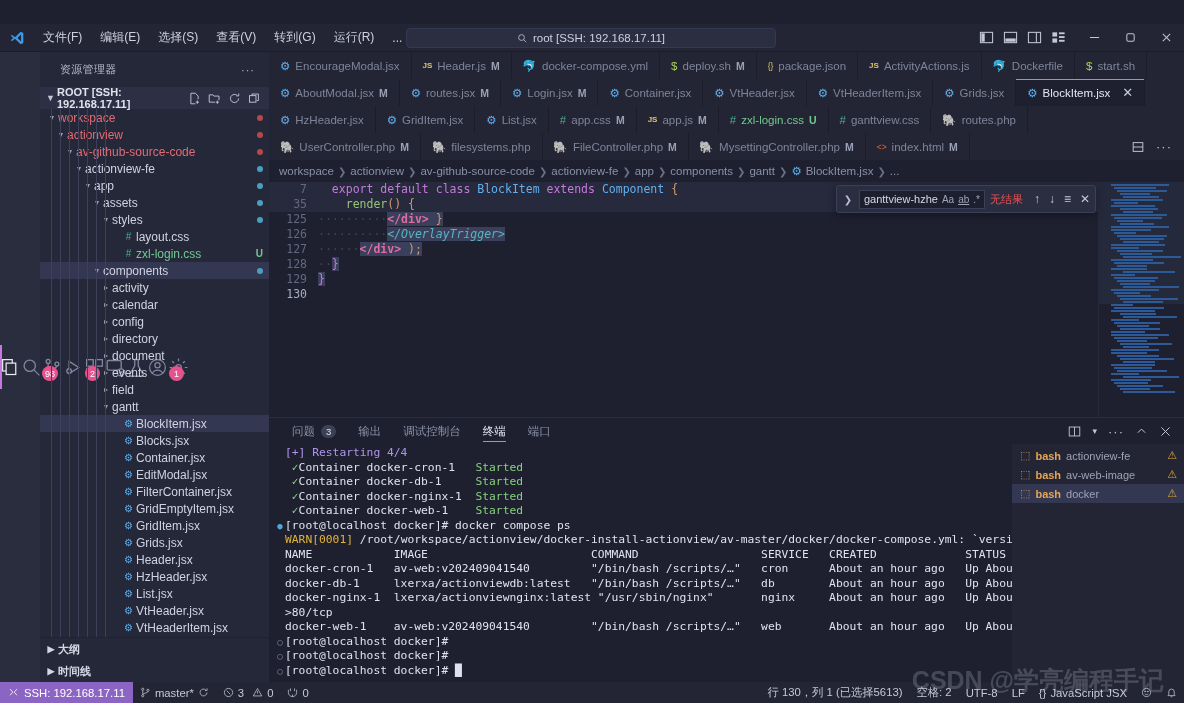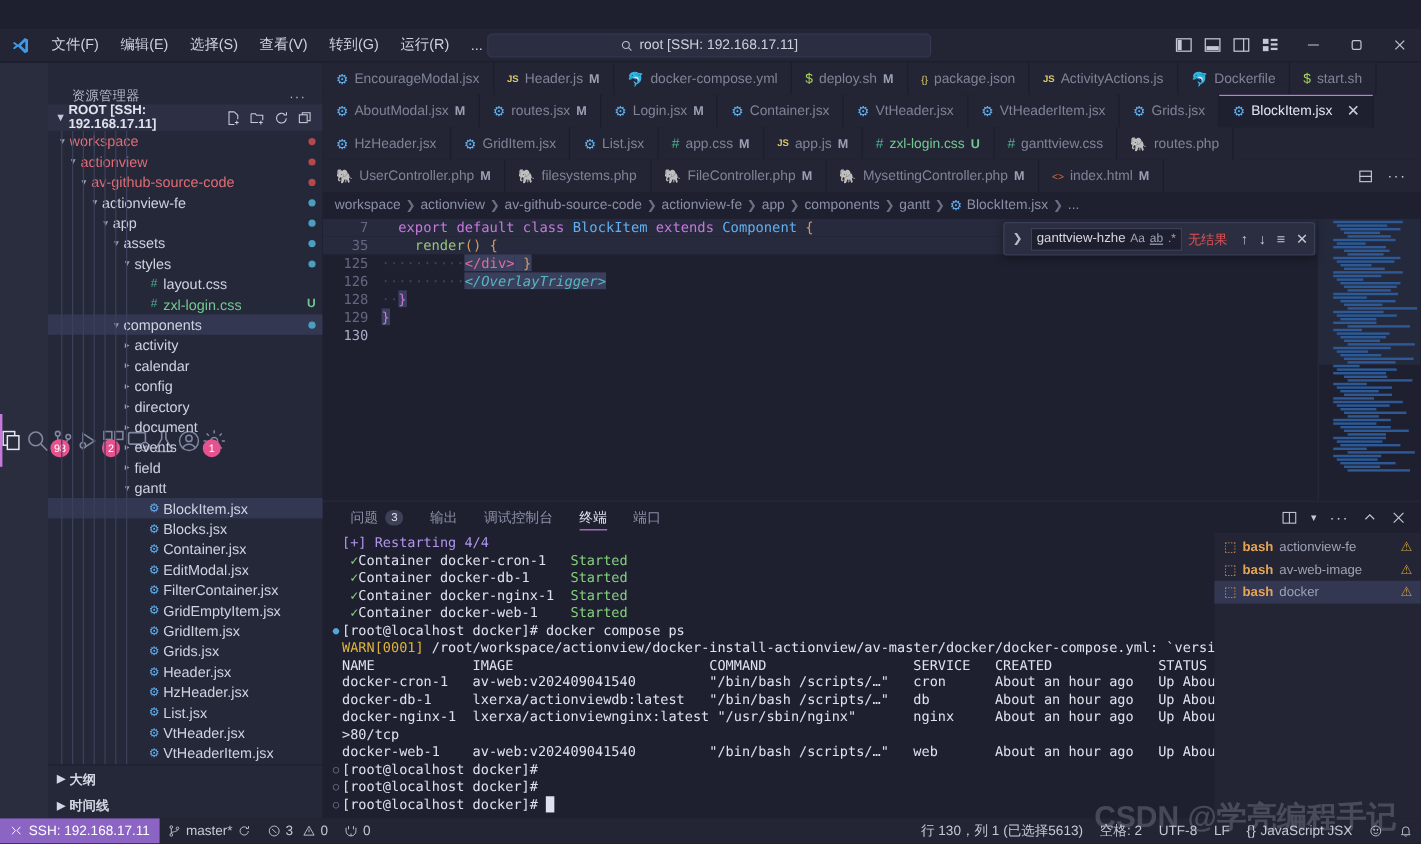--- a/index.html
+++ b/index.html
@@ -65,21 +65,21 @@
     position: absolute; right: 5px; bottom: 8px; min-width: 15px; height: 15px;
     border-radius: 8px; background: #e5538f; color: #fff; font-size: 9px;
     display: flex; align-items: center; justify-content: center; padding: 0 3px;
     font-family: "Liberation Sans", sans-serif;
   }
   .act-spacer { flex: 1; }
 
   
   .sidebar { width: 229px; background: #252839; display: flex; flex-direction: column; flex: 0 0 229px; }
   .sb-title {
-    height: 35px; display: flex; align-items: flex-end; padding: 0 8px 0 20px;
+    height: 35px; display: flex; align-items: center; padding: 0 8px 0 20px;
     font-size: 11px; color: #b5b9c9; letter-spacing: .3px;
   }
   .sb-title .dots { margin-left: auto; color: #b5b9c9; letter-spacing: 1px; padding-right: 6px; }
   .sb-root {
     height: 22px; background: #2d3044; display: flex; align-items: center;
     padding-left: 4px; font-size: 11px; font-weight: bold; color: #dfe2ec;
   }
   .sb-root .chev { width: 14px; text-align: center; font-size: 9px; color: #c4c8d6; }
   .sb-root .acts { margin-left: auto; display: flex; gap: 7px; padding-right: 8px; }
   .sb-root .acts svg { width: 13px; height: 13px; color: #c8ccd9; }
@@ -132,21 +132,21 @@
 
   .code-wrap { flex: 1; display: flex; position: relative; min-height: 0; overflow: hidden; background: #1e2030; }
   .code-main { flex: 1; position: relative; overflow: hidden; }
   .cline { height: 15px; display: flex; font-family: "DejaVu Sans Mono", monospace; font-size: 11.5px; white-space: pre; }
   .lnum { width: 38px; text-align: right; padding-right: 11px; color: #636880; flex: 0 0 49px; }
   .lnum.cur { color: #a8adc4; }
   .ctext { position: relative; }
   .sticky { background: #262a3c; }
   .sel-bg { background: #3a3f5c; }
   .ind { color: #3f4459; }
-  .k-tag { color: #e06c9f; }
+  .k-tag { color: #e06c9f; font-weight: bold; }
   .k-punct { color: #c678dd; }
   .k-kw { color: #c678dd; }
   .k-cls { color: #61afef; }
   .k-fn { color: #98c379; }
   .k-comp { color: #56b6c2; font-style: italic; }
   .k-plain { color: #c8cbd8; }
   .k-brace { color: #d19a66; }
 
   .find-widget {
     position: absolute; right: 88px; top: 3px; height: 28px; background: #2b2e41;
@@ -771,20 +771,21 @@
             <span>...</span>
           </span>
         </div>
 
       <div class="code-wrap">
         <div class="code-main" id="code-main">
             <div class="cline sticky"><span class="lnum">7</span><span class="ctext"><span class="ind">  </span><span class="k-kw">export default class </span><span class="k-cls">BlockItem</span><span class="k-kw"> extends </span><span class="k-cls">Component</span><span class="k-brace"> {</span></span></div>
             <div class="cline sticky"><span class="lnum">35</span><span class="ctext"><span class="ind">    </span><span class="k-fn">render</span><span class="k-brace">() {</span></span></div>
             <div class="cline"><span class="lnum">125</span><span class="ctext"><span class="ind">··········</span><span class="k-tag sel-bg">&lt;/div&gt;</span><span class="k-plain sel-bg"> </span><span class="k-brace sel-bg">}</span></span></div>
             <div class="cline"><span class="lnum">126</span><span class="ctext"><span class="ind">······</span><span class="ind">····</span><span class="k-comp sel-bg">&lt;/OverlayTrigger&gt;</span></span></div>
+            <div class="cline"><span class="lnum">127</span><span class="ctext"><span class="ind">······</span><span class="k-tag sel-bg">&lt;/div&gt;</span><span class="k-brace sel-bg"> );</span></span></div>
             <div class="cline"><span class="lnum">128</span><span class="ctext"><span class="ind">··</span><span class="k-punct sel-bg">}</span></span></div>
             <div class="cline"><span class="lnum">129</span><span class="ctext"><span class="k-punct sel-bg">}</span></span></div>
             <div class="cline"><span class="lnum cur">130</span><span class="ctext"></span></div>
           </div>
 
         <div class="find-widget">
           <span class="fw-toggle">❯</span>
           <div class="fw-input">
             <span class="val">ganttview-hzheade</span>
             <span class="ico">Aa</span>

